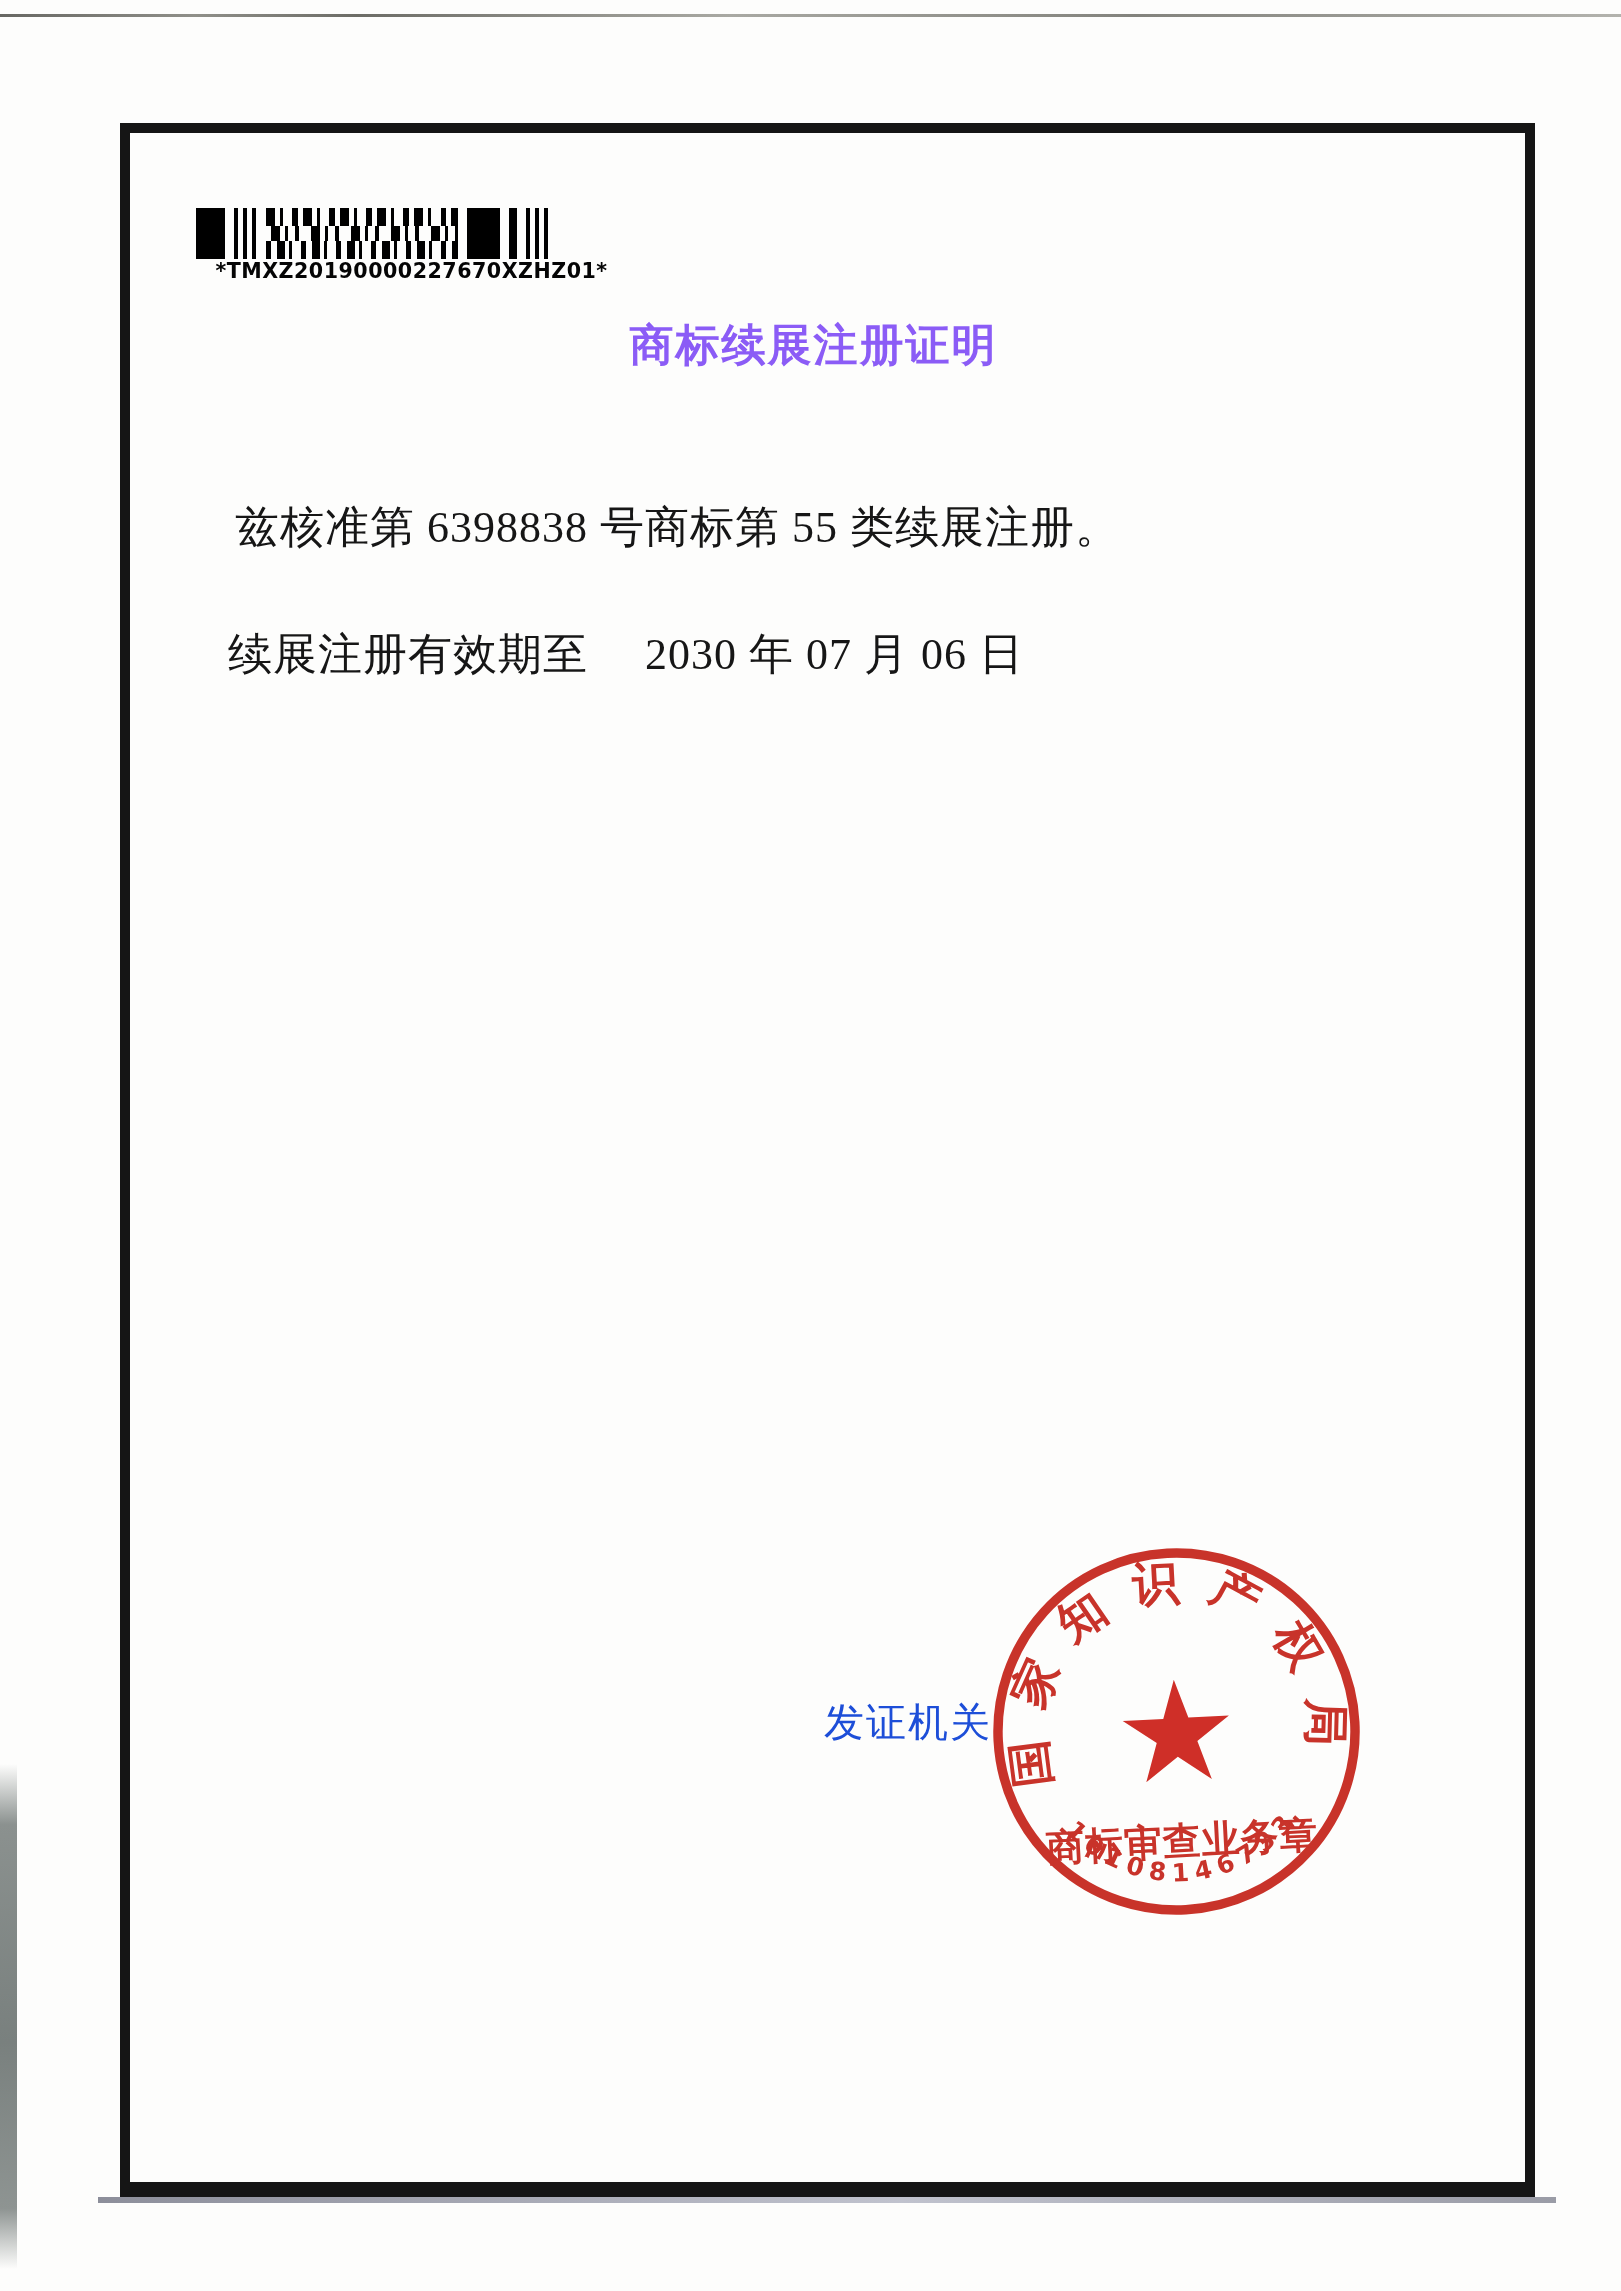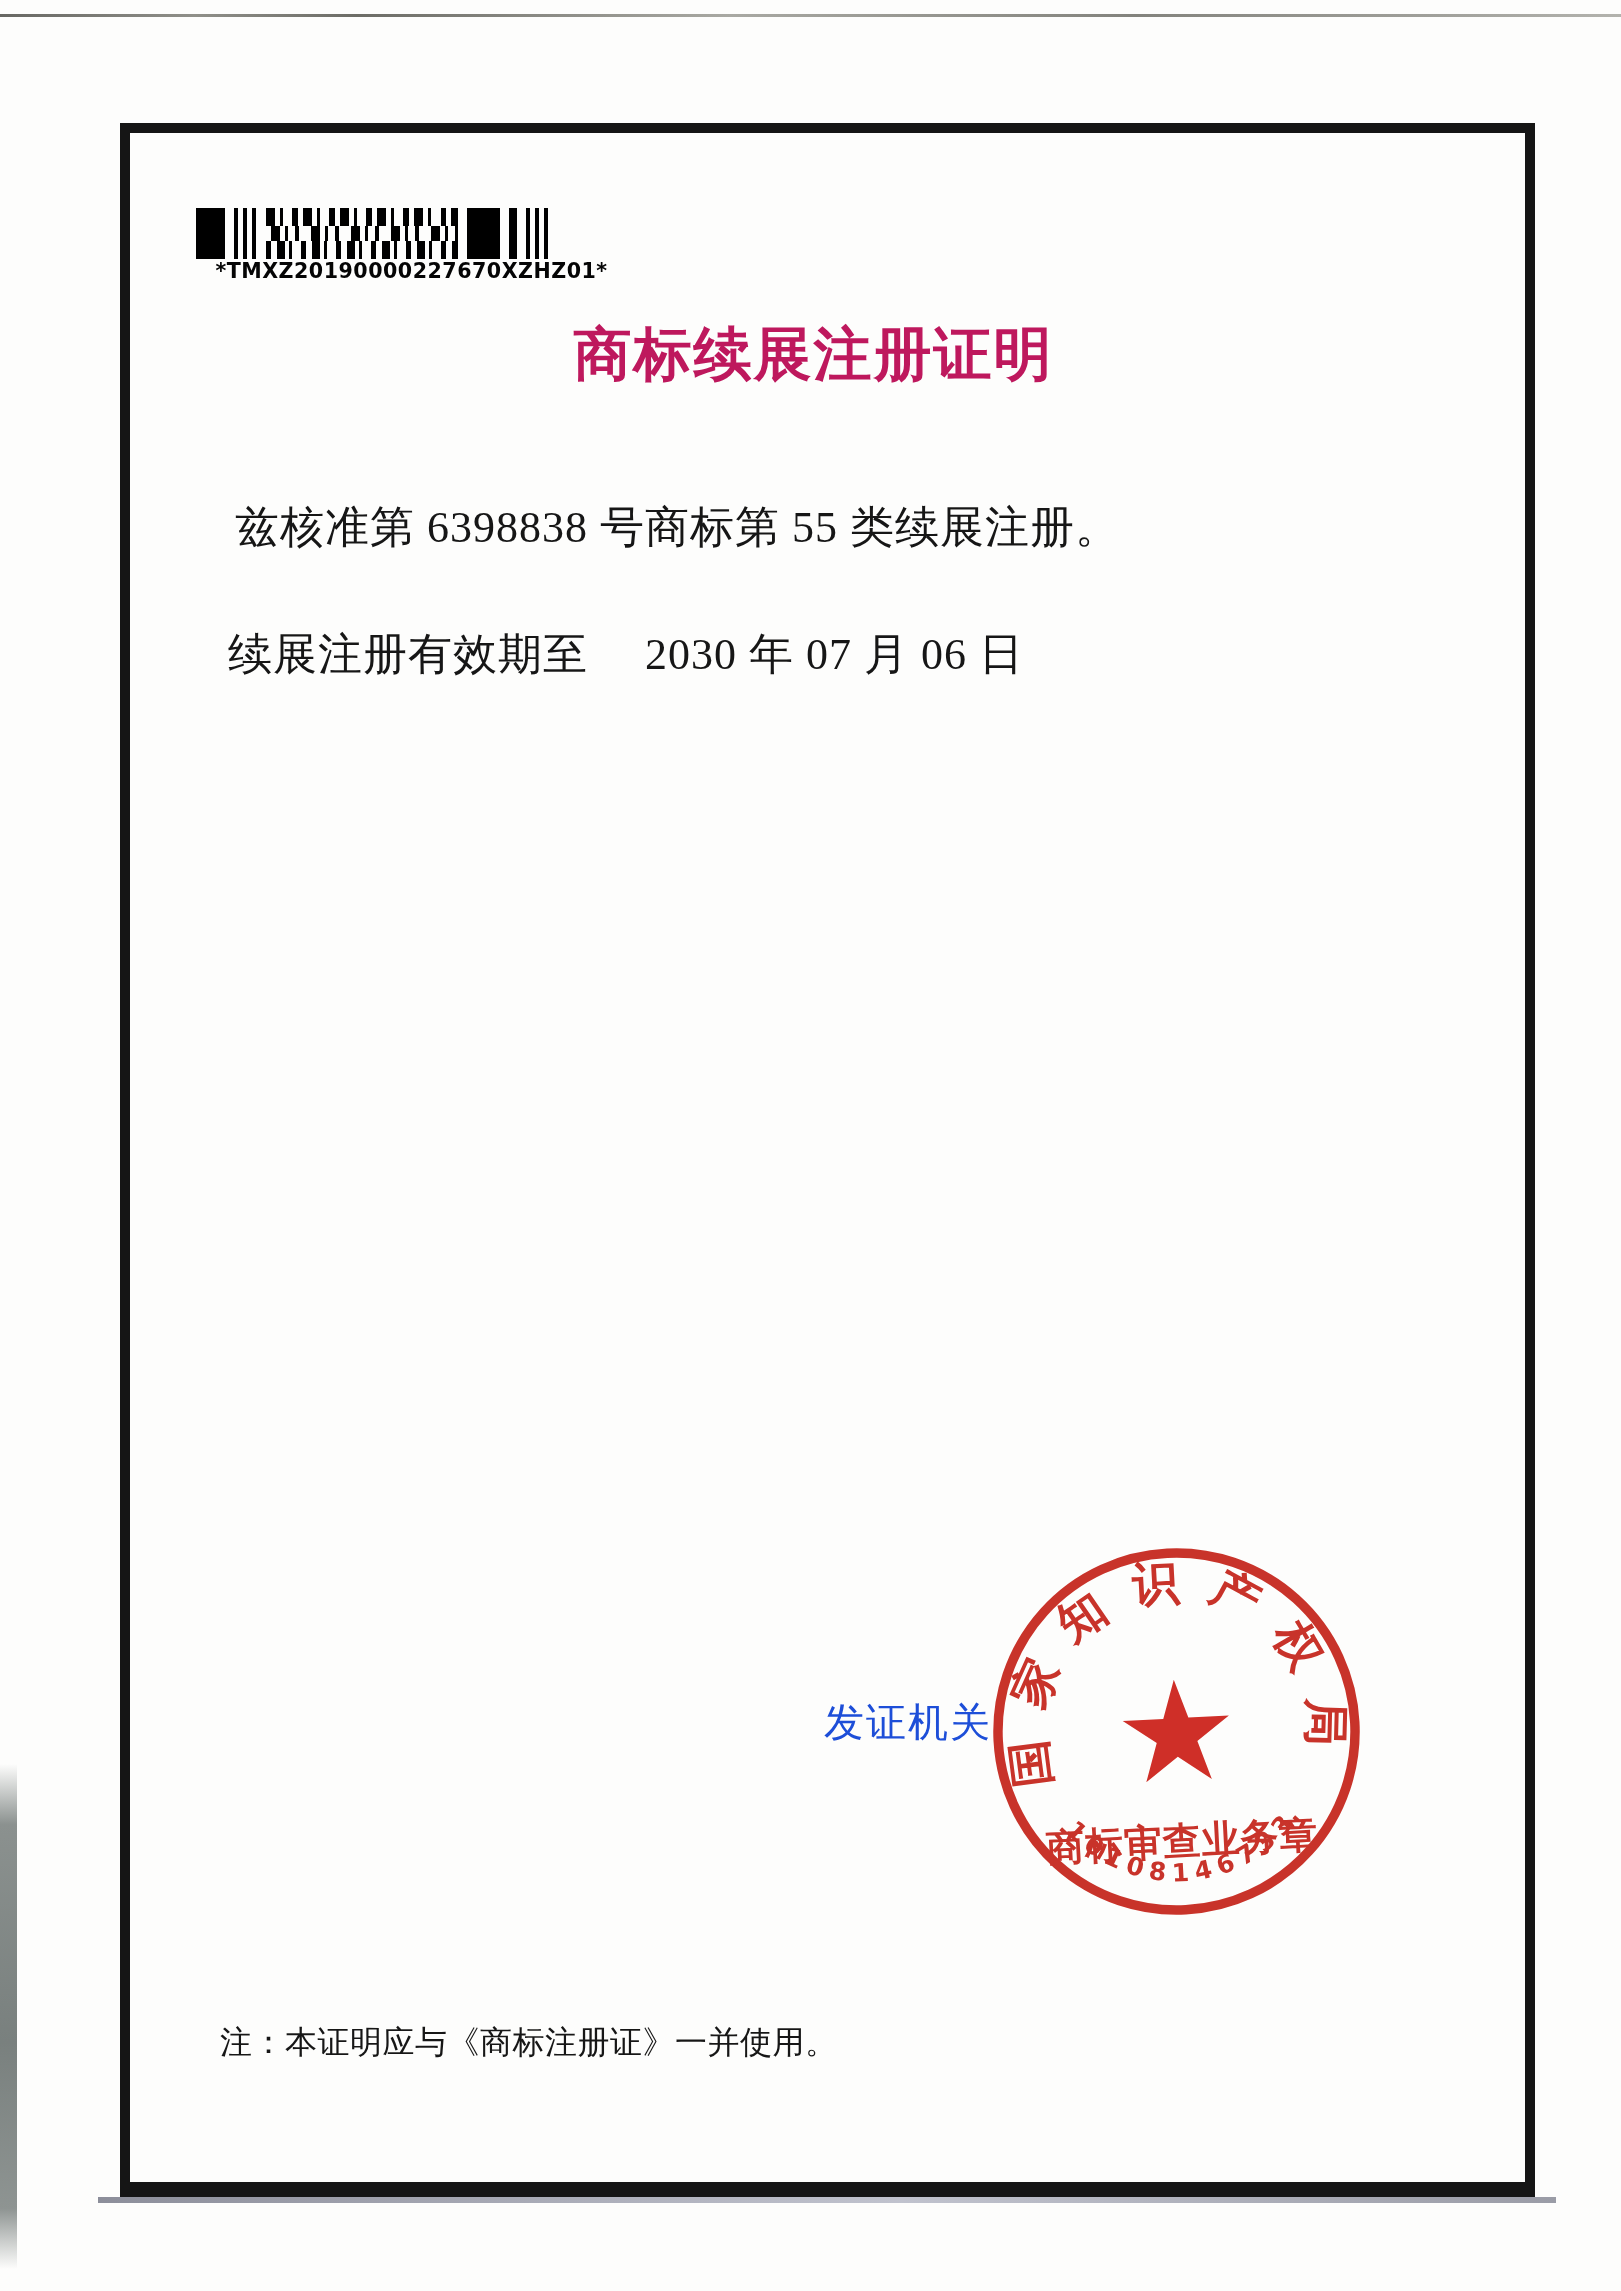--- a/index.html
+++ b/index.html
@@ -51,21 +51,21 @@
   .bc-bar{width:8.8px;background:#000;}
   .bc-caption{
     position:absolute;left:194px;top:259px;width:435px;
     text-align:center;
     font-family:"DejaVu Sans","Liberation Sans",sans-serif;
     font-weight:bold;font-size:20.6px;letter-spacing:0.5px;color:#050505;
   }
   
   .title{
     position:absolute;left:392px;top:316px;width:843px;
-    text-align:center;font-size:58px;font-weight:600;letter-spacing:2px;color:#be185d;
+    text-align:center;font-size:44px;font-weight:600;letter-spacing:2px;color:#8b5cf6;
     white-space:nowrap;
   }
   .body-line1{
     position:absolute;left:235px;top:498px;
     font-size:44px;color:#161616;white-space:nowrap;letter-spacing:1px;
   }
   .body-line2{
     position:absolute;left:228px;top:625px;
     font-size:44px;color:#161616;white-space:nowrap;letter-spacing:1px;
   }
@@ -148,16 +148,15 @@
         <textPath href="#arcTop" startOffset="50%" text-anchor="middle">国家知识产权局</textPath>
       </text>
       <polygon fill="var(--seal-star-color,#cc2018)" points="185,133 197.6,171.7 238.3,171.7 205.4,195.6 217.9,234.3 185,210.4 152.1,234.3 164.6,195.6 131.7,171.7 172.4,171.7"></polygon>
       <text class="banner" x="185" y="308" text-anchor="middle">商标审查业务章</text>
       <text class="serial">
         <textPath href="#arcBottom" startOffset="50%" text-anchor="middle">1101081467331</textPath>
       </text>
     </g>
   </svg>
 
-  <div class="note-line">注：本证明应与《商标注册证》一并使用。</div>
 
 </div>
 
 
 </body></html>

